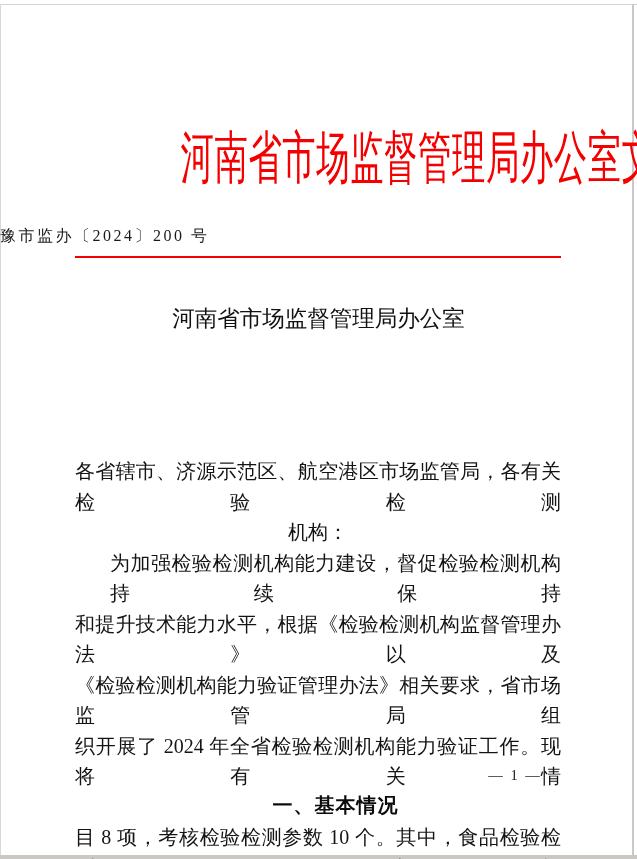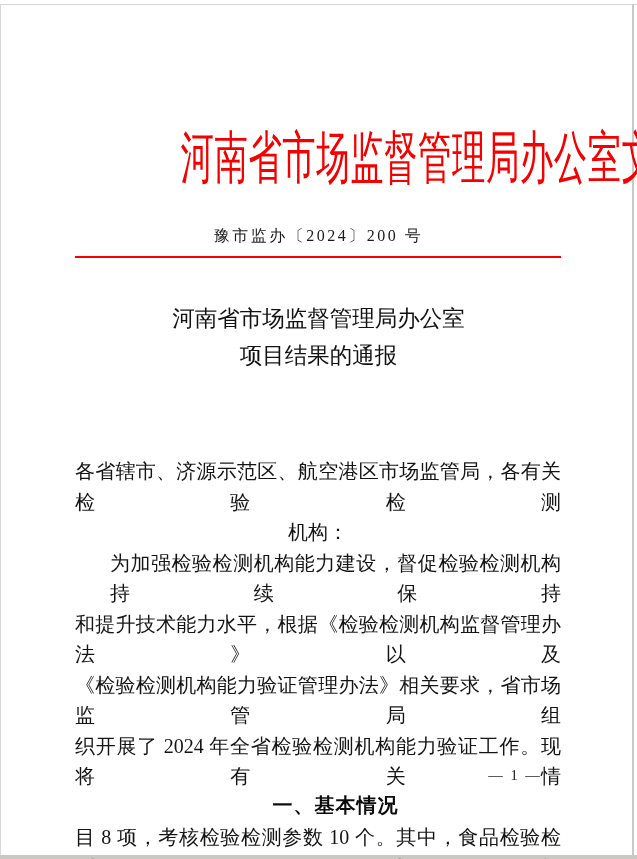--- a/index.html
+++ b/index.html
@@ -43,21 +43,20 @@
     font-size: 57px;
     color: #f40000;
     transform: scaleX(0.585);
     transform-origin: 50% 50%;
     letter-spacing: 1px;
     font-weight: 500;
   }
   
   .doc-number {
     position: absolute; left: 0; top: 227px; width: 637px;
-    text-align: center;
     font-size: 16px; line-height: 18px;
     letter-spacing: 2.5px;
     color: #1a1a1a;
   }
   
   .red-rule {
     position: absolute; left: 75px; top: 256px; width: 486px; height: 2px;
     background: #f40000;
   }
   
@@ -108,21 +107,20 @@
   <div class="red-header">
     <span class="stretch">河南省市场监督管理局办公室文件</span>
   </div>
 
   <div class="doc-number">豫市监办〔2024〕200 号</div>
 
   <div class="red-rule"></div>
 
   <div class="doc-title">
     <div class="title-line">河南省市场监督管理局办公室</div>
-    <div class="title-line">项目结果的通报</div>
   </div>
 
   <div class="body-text">
     <div class="line just">各省辖市、济源示范区、航空港区市场监管局，各有关检验检测</div>
     <div class="line">机构：</div>
     <div class="line just indent">为加强检验检测机构能力建设，督促检验检测机构持续保持</div>
     <div class="line just">和提升技术能力水平，根据《检验检测机构监督管理办法》以及</div>
     <div class="line just">《检验检测机构能力验证管理办法》相关要求，省市场监管局组</div>
     <div class="line just">织开展了 2024 年全省检验检测机构能力验证工作。现将有关情</div>
     <div class="line indent heading">一、基本情况</div>

